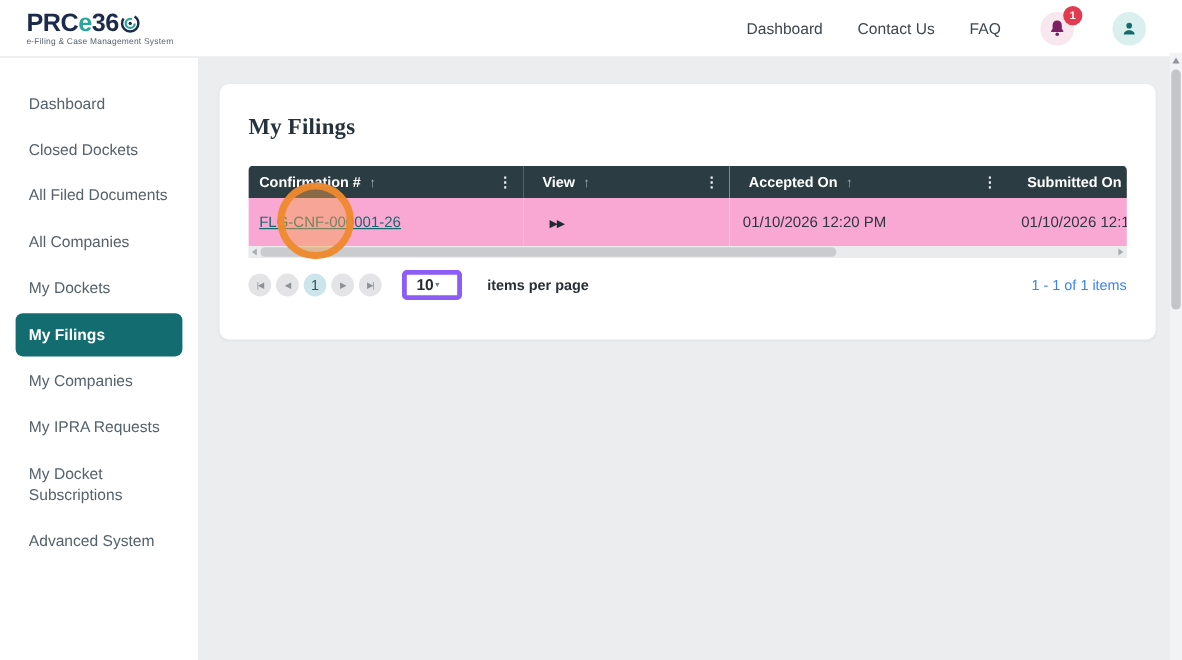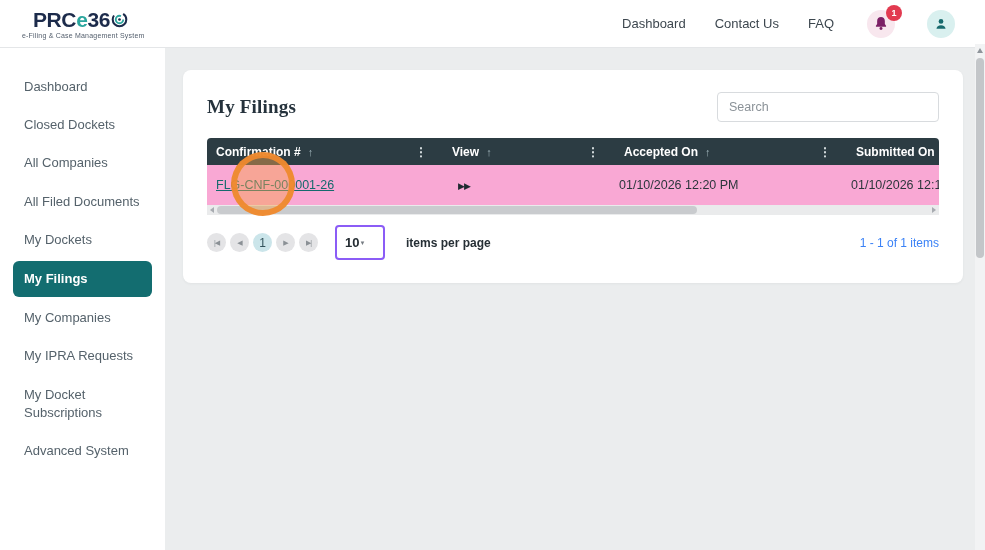--- a/index.html
+++ b/index.html
@@ -11,21 +11,21 @@
     -webkit-font-smoothing:antialiased;
   }
 
   
   .topbar {
     position:absolute; top:0; left:0; width:985px; height:48px;
     background:#ffffff; border-bottom:1px solid #e4e6e8;
     display:flex; align-items:center; padding-left:22px; z-index:30;
   }
   .logo-block { display:flex; flex-direction:column; }
-  .logo-line { display:flex; align-items:center; line-height:1;margin-left:11px; }
+  .logo-line { display:flex; align-items:center; line-height:1; }
   .logo-text { font-size:21px; font-weight:800; color:#1c2b4b; letter-spacing:-0.4px; }
   .logo-e { color:#2ba69e; }
   .logo-target { margin-left:1px; margin-top:1px; }
   .tagline { font-size:7px; color:#55606e; margin-top:2px; letter-spacing:0.2px; }
 
   .topnav { margin-left:auto; display:flex; align-items:center; gap:29px; padding-right:30px; }
   .topnav-link { font-size:13px; color:#3d474f; cursor:pointer; }
   .bell-wrap {
     position:relative; width:28px; height:28px; border-radius:50%;
     background:#f8e7ee; display:flex; align-items:center; justify-content:center;
@@ -113,21 +113,21 @@
     width:19px; height:19px; border-radius:50%; background:#e4e4e6; color:#8b9196;
     font-size:7px; display:flex; align-items:center; justify-content:center;
     margin-right:4px; cursor:pointer; letter-spacing:-1px;
   }
   .pg-current {
     width:19px; height:19px; border-radius:50%; background:#cbe5ea; color:#33535c;
     font-size:12px; display:flex; align-items:center; justify-content:center;
     margin-right:4px; cursor:pointer;
   }
   .pg-select {
-    margin-left:13px; width:50px; height:35px; border:2px solid #8b5cf6; border-radius:4px;
+    margin-left:13px; width:50px; height:25px; border:4px solid #8b5cf6; border-radius:4px;
     background:#fff; display:flex; align-items:center; justify-content:flex-start;
     padding:0 8px; cursor:pointer;
   }
   .pg-select-val { font-size:13px; font-weight:700; color:#252d33; }
   .pg-caret { font-size:6px; color:#767c82; }
   .pg-label { margin-left:10px; font-size:12px; font-weight:700; color:#262f35;padding-left:11px; }
   .pg-range { margin-left:auto; font-size:12px; color:#3b82f6; }
 
   
   .click-ring {
@@ -183,34 +183,33 @@
         <circle cx="8" cy="5" r="2.7" fill="#176a6d"></circle>
         <path fill="#176a6d" d="M2.8 13.5c0-2.6 2.3-4.2 5.2-4.2s5.2 1.6 5.2 4.2z"></path>
       </svg>
     </div>
   </div>
 </div>
 
 <div class="sidebar">
   <div class="side-item">Dashboard</div>
   <div class="side-item">Closed Dockets</div>
+  <div class="side-item">All Filed Documents</div>
   <div class="side-item">All Companies</div>
-  <div class="side-item">All Filed Documents</div>
   <div class="side-item">My Dockets</div>
   <div class="side-item active">My Filings</div>
   <div class="side-item">My Companies</div>
   <div class="side-item">My IPRA Requests</div>
   <div class="side-item">My Docket Subscriptions</div>
   <div class="side-item">Advanced System</div>
 </div>
 
 <div class="card">
   <div class="card-head">
     <div class="page-title">My Filings</div>
-    <input class="search-input" type="text" placeholder="Search" style="">
   </div>
 
   <div class="table-clip">
     <table>
       <colgroup>
           <col style="width:229px">
           <col style="width:172px">
           <col style="width:232px">
           <col style="width:187px">
         </colgroup>

